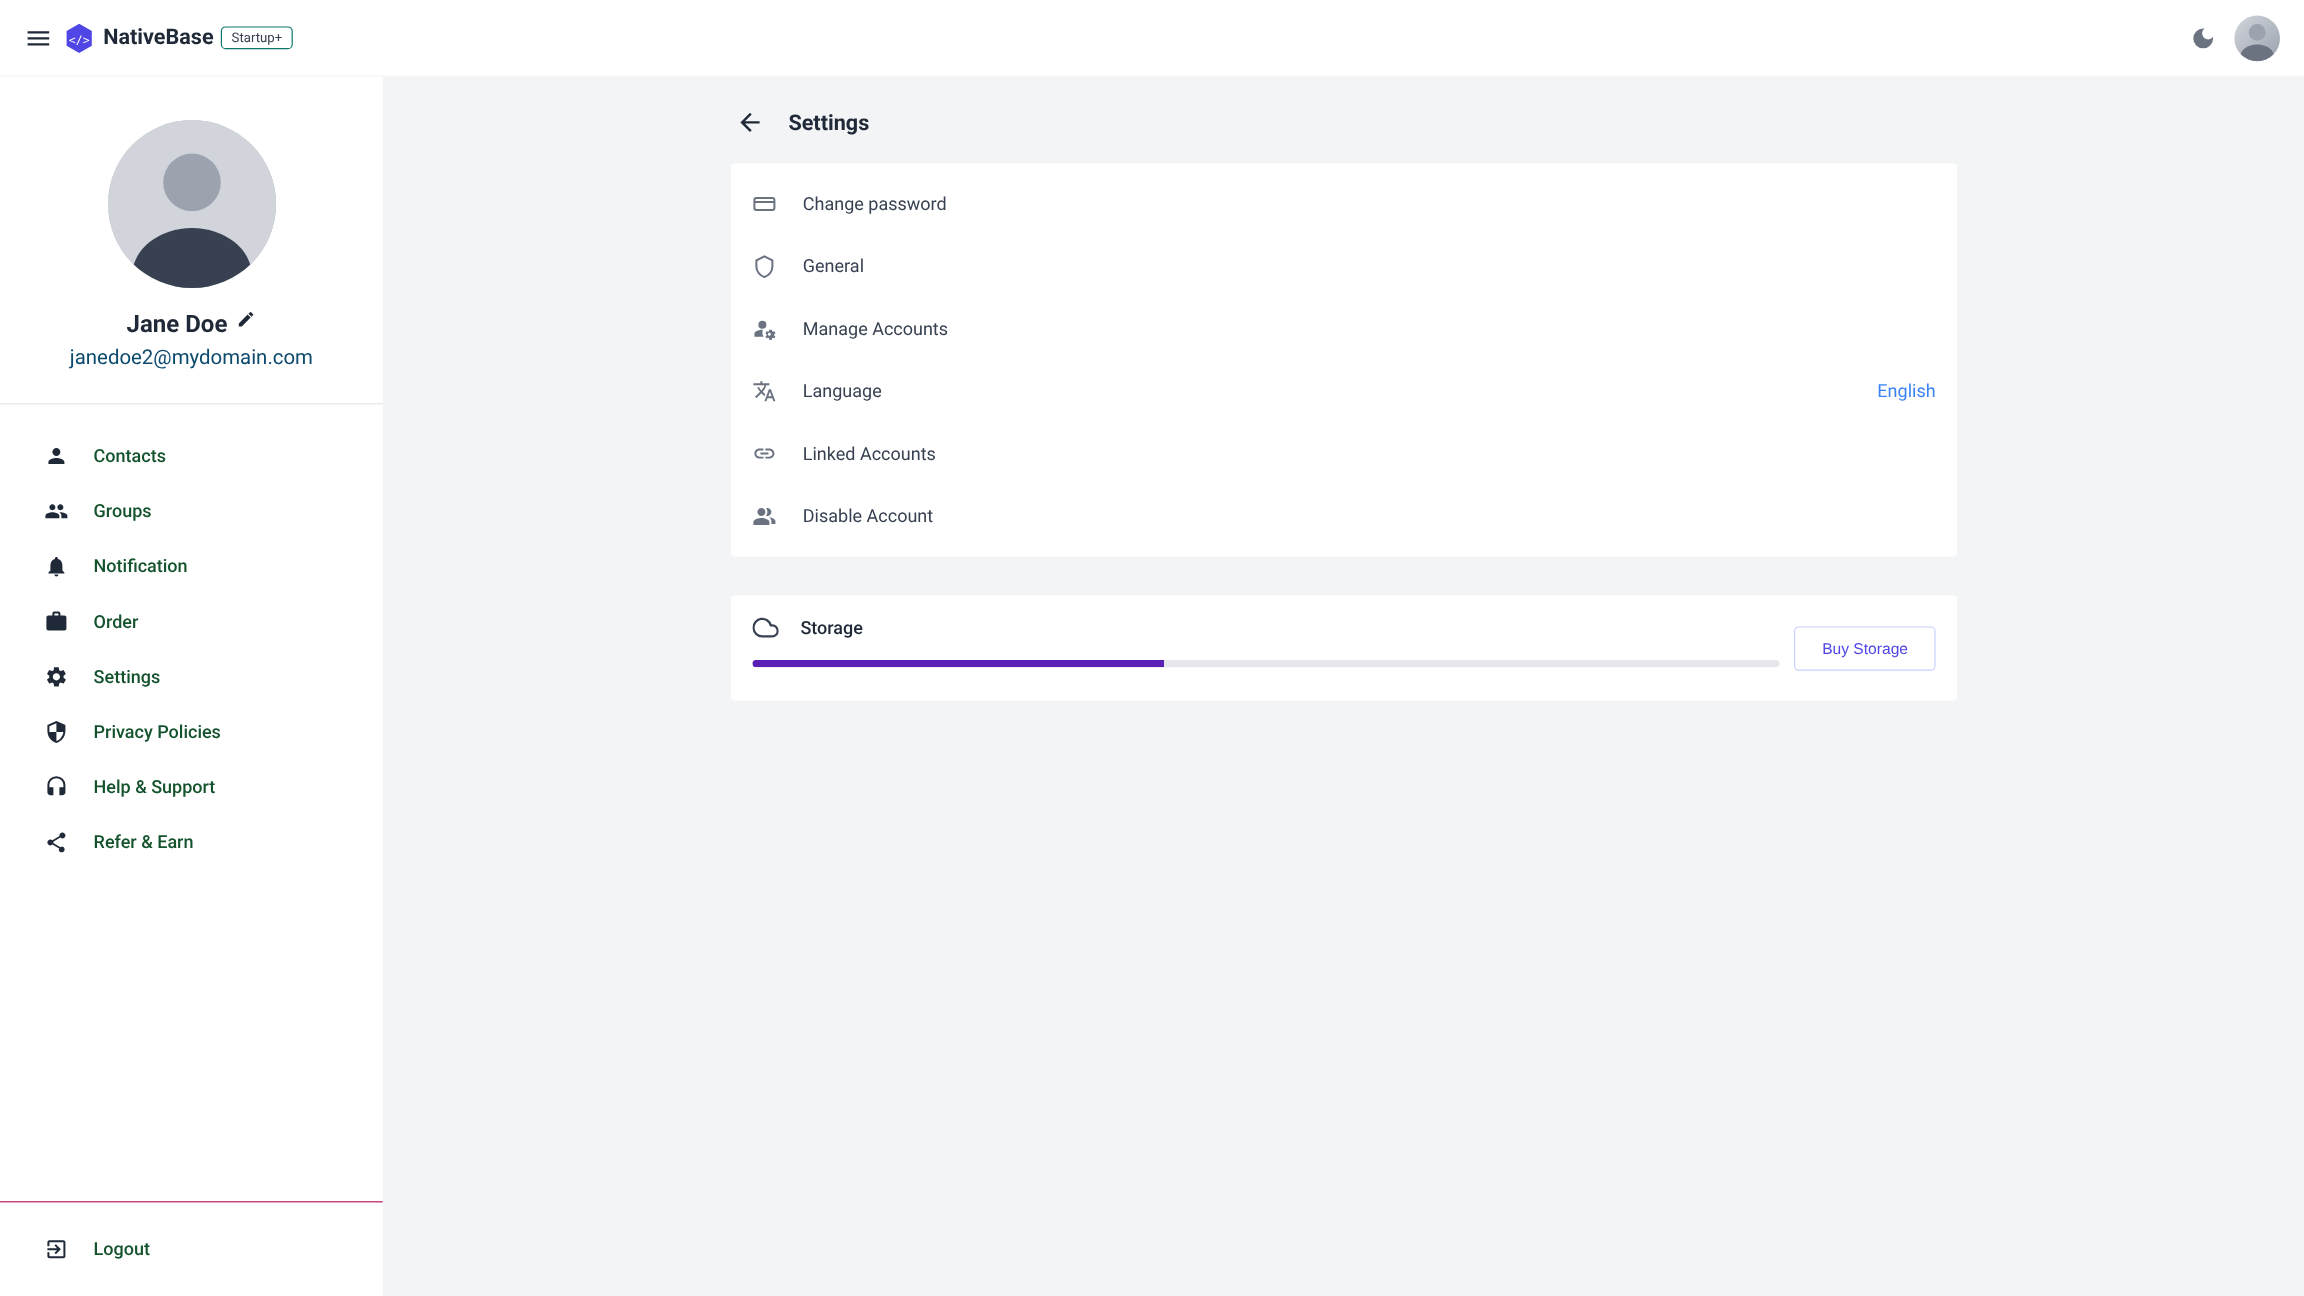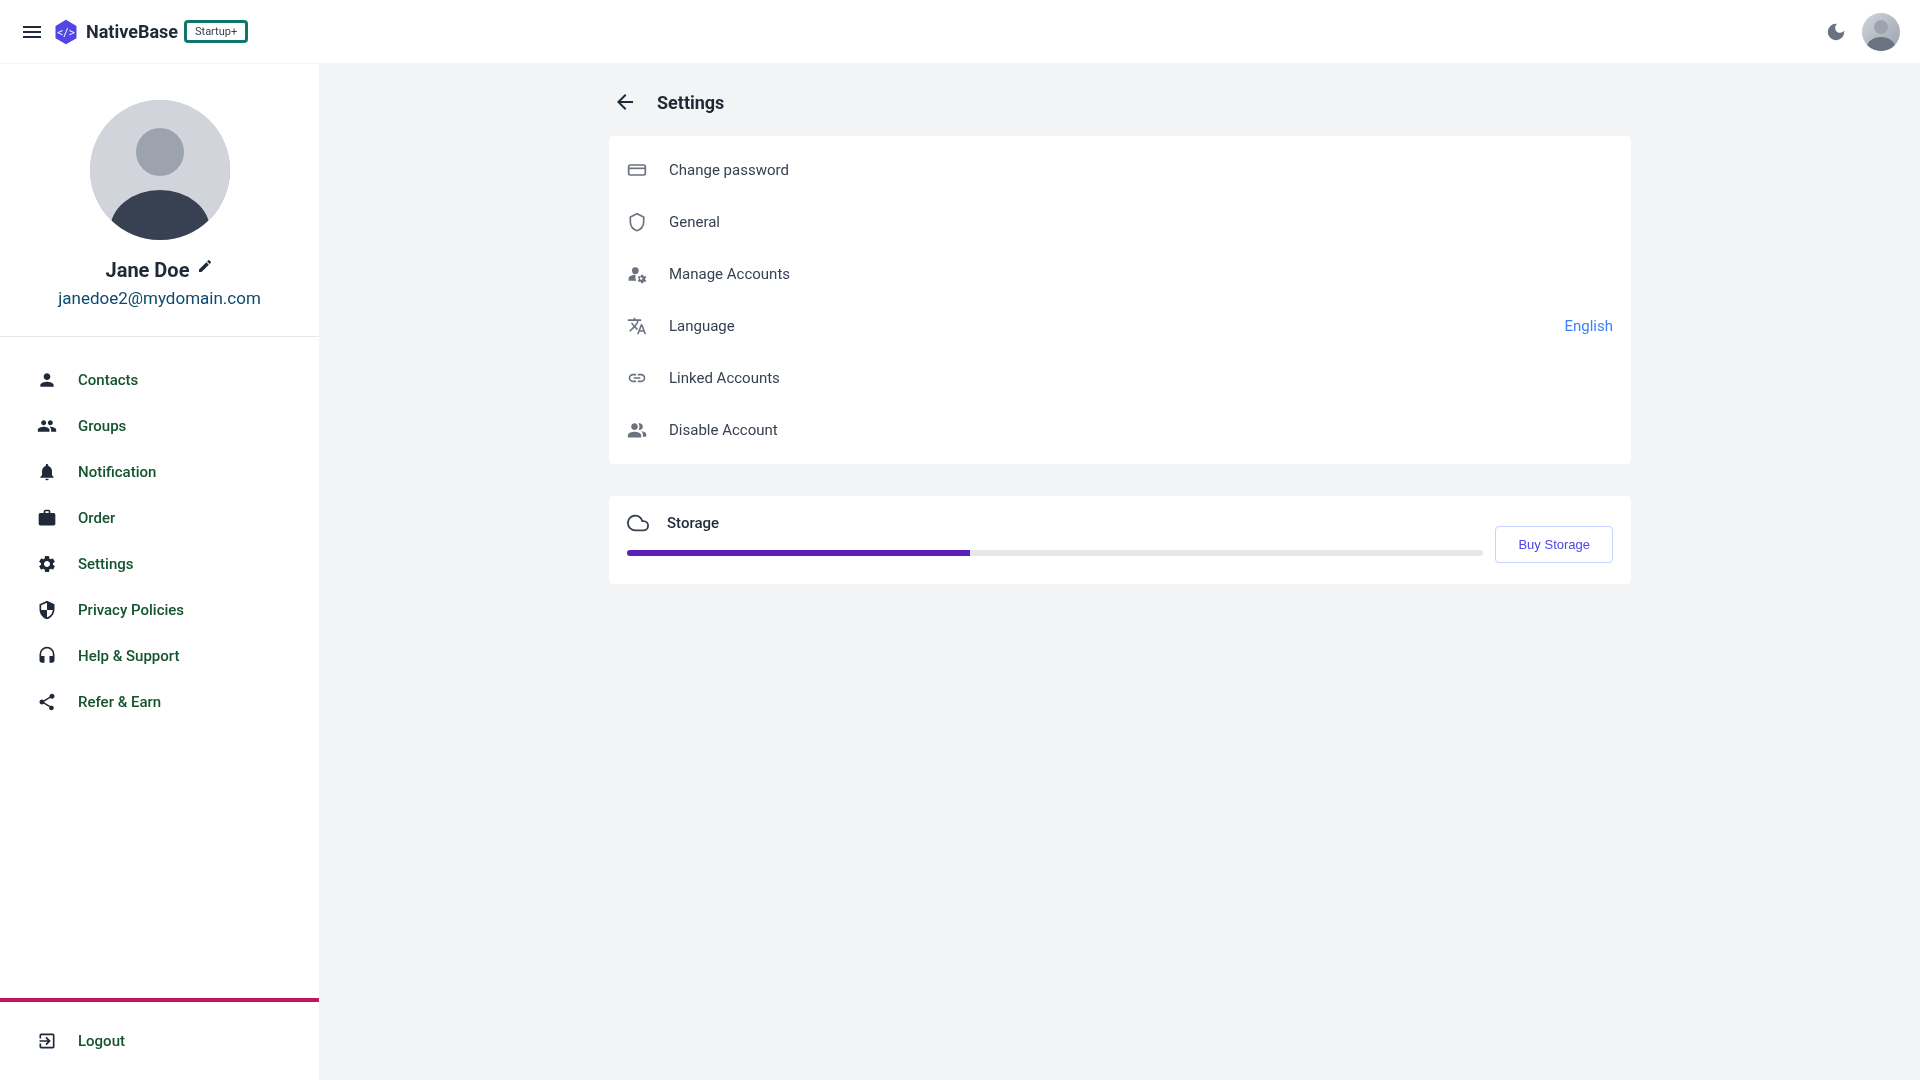--- a/index.html
+++ b/index.html
@@ -5,54 +5,54 @@
     * { margin: 0; padding: 0; box-sizing: border-box; }
     body { font-family: -apple-system, BlinkMacSystemFont, 'Segoe UI', Roboto, Helvetica, Arial, sans-serif; background: #fff; color: #1f2937; width: 1920px; height: 1080px; overflow: hidden; }
     
     .header { height: 64px; background: #fff; display: flex; align-items: center; justify-content: space-between; padding: 0 20px; border-bottom: 1px solid #f3f4f6; }
     .header-left { display: flex; align-items: center; gap: 8px; }
     .hamburger { width: 24px; height: 24px; cursor: pointer; color: #1f2937; display: flex; align-items: center; justify-content: center; }
     .logo-wrap { display: flex; align-items: center; gap: 6px; }
     .logo-hex { width: 28px; height: 28px; display: flex; align-items: center; justify-content: center; }
     .logo-hex svg { width: 28px; height: 28px; }
     .logo-text { font-size: 18px; font-weight: 700; color: #1f2937; }
-    .startup-badge { border: 3px solid #0f766e; border-radius: 4px; padding: 2px 8px; font-size: 11px; color: #374151; }
+    .startup-badge { border: 1px solid #0f766e; border-radius: 4px; padding: 2px 8px; font-size: 11px; color: #374151; }
     .header-right { display: flex; align-items: center; gap: 14px; }
     .theme-toggle { width: 24px; height: 24px; cursor: pointer; color: #6b7280; display: flex; align-items: center; justify-content: center; }
     .avatar-small { width: 38px; height: 38px; border-radius: 50%; background: linear-gradient(135deg, #d1d5db, #9ca3af); cursor: pointer; overflow: hidden; display: flex; align-items: center; justify-content: center; }
     
     .body-wrap { display: flex; height: calc(1080px - 64px); }
     .sidebar { width: 320px; background: #fff; display: flex; flex-direction: column; border-right: 1px solid #f3f4f6; }
     .profile-section { padding: 36px 20px 28px; display: flex; flex-direction: column; align-items: center; border-bottom: 1px solid #e5e7eb; }
     .profile-avatar { width: 140px; height: 140px; border-radius: 50%; background: linear-gradient(135deg, #d1d5db, #9ca3af); margin-bottom: 18px; overflow: hidden; display: flex; align-items: center; justify-content: center; }
     .profile-name-row { display: flex; gap: 8px; }
     .profile-name { font-size: 20px; font-weight: 700; color: #1f2937; }
     .edit-icon { width: 16px; height: 16px; color: #1f2937; cursor: pointer; }
     .profile-email { font-size: 17px; color: #0c4a6e; margin-top: 6px; }
     
     .nav-list { padding: 20px 0; flex: 1; }
     .nav-item { display: flex; align-items: center; gap: 20px; padding: 12px 36px; cursor: pointer; color: #14532d; }
     .nav-icon { width: 22px; height: 22px; color: #1f2937; flex-shrink: 0; display: flex; align-items: center; justify-content: center; }
     .nav-label { font-size: 15px; font-weight: 500; }
     
-    .sidebar-footer { border-top: 4px solid #be185d; padding: 16px 0; }
+    .sidebar-footer { border-top: 1px solid #be185d; padding: 16px 0; }
     
     .main { flex: 1; background: #f3f4f6; padding: 26px 0; overflow-y: auto; }
     .main-inner { max-width: 1022px; margin: 0 auto; }
     .page-header { display: flex; align-items: center; gap: 20px; margin-bottom: 22px; padding: 0 4px; }
     .back-btn { width: 24px; height: 24px; cursor: pointer; color: #1f2937; display: flex; align-items: center; justify-content: center; }
     .page-title { font-size: 18px; font-weight: 700; color: #1f2937; }
     
     .card { background: #fff; border-radius: 4px; padding: 8px 0; margin-bottom: 32px; }
     .settings-row { display: flex; align-items: center; gap: 22px; padding: 16px 18px; cursor: pointer; }
     .row-icon { width: 20px; height: 20px; color: #6b7280; flex-shrink: 0; display: flex; align-items: center; justify-content: center; }
     .row-label { font-size: 15px; color: #374151; flex: 1; }
     .row-value { font-size: 15px; color: #3b82f6; }
     
-    .storage-card { background: #fff; border-radius: 4px; padding: 16px 18px 18px; display: flex; align-items: center; gap: 12px; }
+    .storage-card { background: #fff; border-radius: 4px; padding: 16px 18px 18px; display: flex; align-items: flex-start; gap: 12px; }
     .storage-left { flex: 1; }
     .storage-header { display: flex; align-items: center; gap: 18px; margin-bottom: 16px; }
     .storage-icon { width: 22px; height: 22px; color: #374151; }
     .storage-title { font-size: 15px; font-weight: 500; color: #1f2937; }
     .progress-bar { width: 100%; height: 6px; background: #e5e7eb; border-radius: 3px; overflow: hidden; margin-bottom: 10px; }
     .progress-fill { height: 100%; background: #5b21b6; }
     .storage-text { font-size: 12px; color: #6b7280; }
     .buy-btn { border: 1px solid #c7d2fe; background: #fff; color: #4f46e5; font-size: 13px; padding: 10px 22px; border-radius: 4px; cursor: pointer; margin-top: 10px; }
     
     svg { display: block; }

